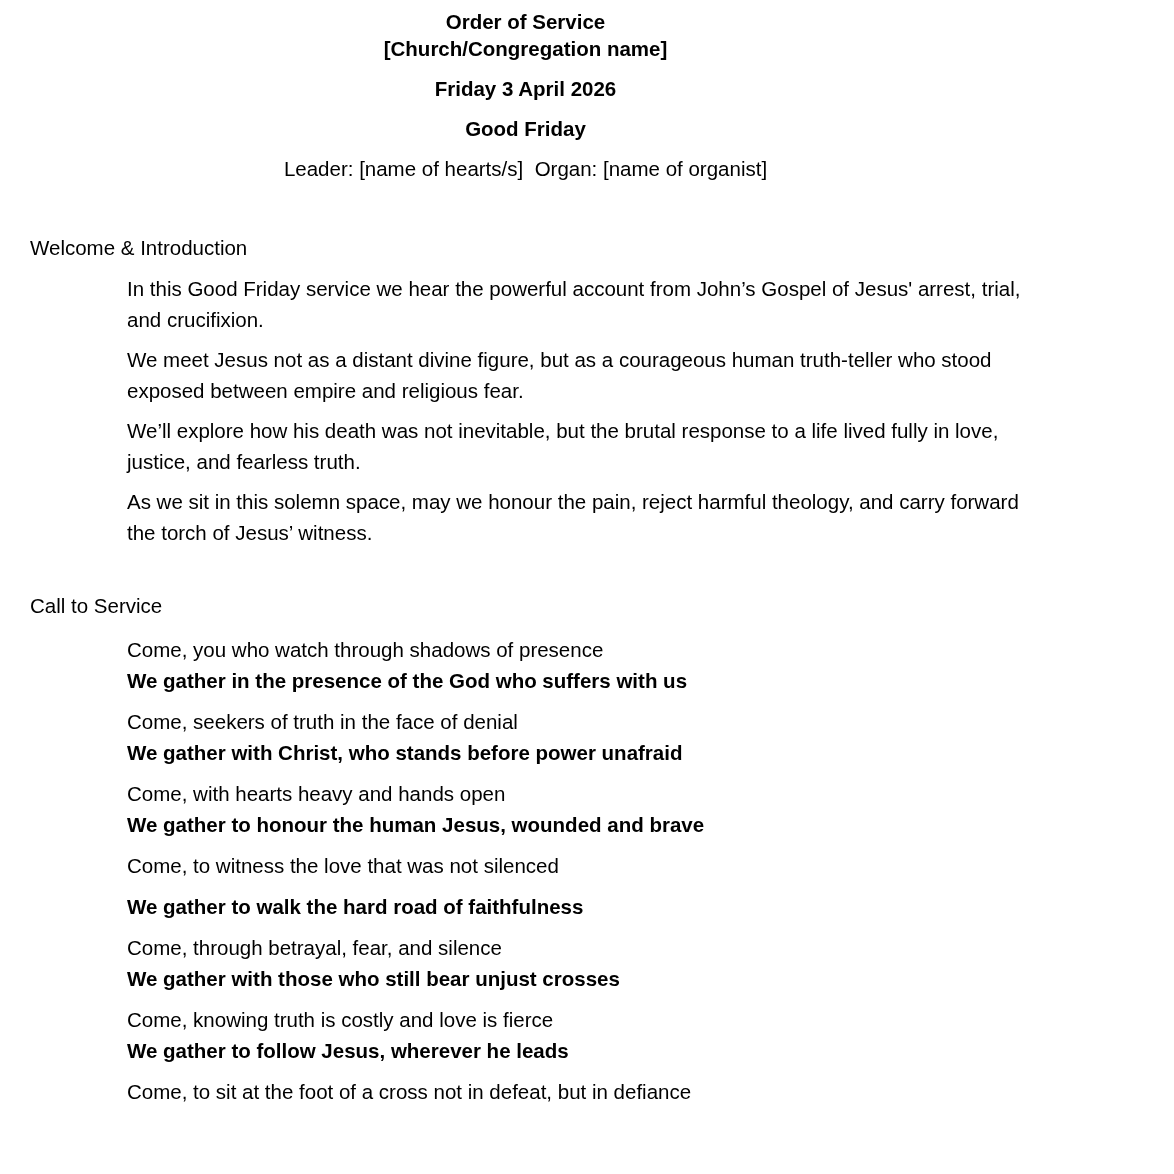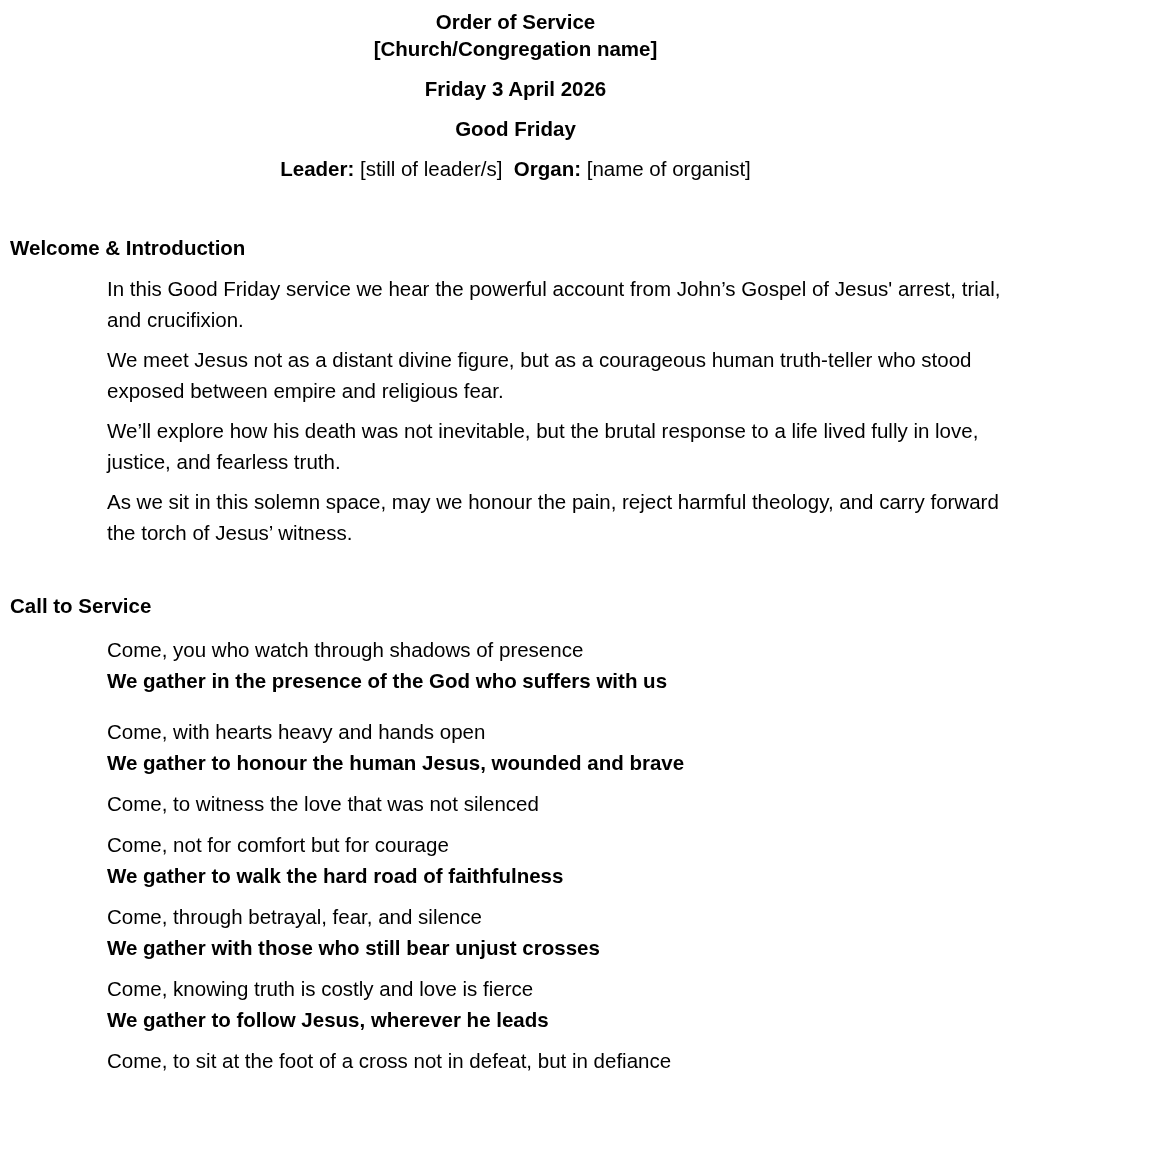--- a/index.html
+++ b/index.html
@@ -14,47 +14,47 @@
     font-family: "Liberation Sans", sans-serif;
     color: #000000;
     -webkit-font-smoothing: antialiased;
   }
 
   .page {
     position: relative;
     width: 1058px;
     height: 1174px;
     box-sizing: border-box;
-    padding: 8px 37px 0 10px;
+    padding: 8px 37px 0 30px;
     background: #ffffff;
   }
 
   
   .doc-header {
     text-align: center;
   }
   .hdr-line {
     font-size: 20.5px;
     font-weight: bold;
     line-height: 27px;
     white-space: nowrap;
   }
   .hdr-gap-sm { height: 13px; }
   .hdr-credits {
     font-size: 20.5px;
     line-height: 27px;
     font-weight: normal;
     white-space: nowrap;
   }
-  .hdr-credits b { font-weight: bold; }
+  .hdr-credits b { font-weight: normal; }
 
   
   .section-heading {
     font-size: 20.5px;
-    font-weight: bold;
+    font-weight: normal;
     line-height: 28px;
     margin: 0;
   }
 
   
   .indent-block {
     margin-left: 97px;
   }
   .para {
     font-size: 20.5px;
@@ -90,21 +90,21 @@
 
   <div class="doc-header">
     <div class="hdr-line">Order of Service</div>
     <div class="hdr-line">[Church/Congregation name]</div>
     <div class="hdr-gap-sm"></div>
     <div class="hdr-line">Friday 3 April 2026</div>
     <div class="hdr-gap-sm"></div>
     <div class="hdr-line">Good Friday</div>
     <div class="hdr-gap-sm"></div>
     <div class="hdr-credits">
-      <b>Leader:</b><span>&nbsp;</span><span>[still of leader/s]</span><span>&nbsp;&nbsp;</span><b>Organ:</b><span>&nbsp;</span><span>[name of organist]</span>
+      <b>Leader:</b><span>&nbsp;</span><span>[name of hearts/s]</span><span>&nbsp;&nbsp;</span><b>Organ:</b><span>&nbsp;</span><span>[name of organist]</span>
     </div>
   </div>
 
   <div class="sp-52"></div>
 
   <div>
     <div class="section-heading">Welcome &amp; Introduction</div>
 
     <div class="sp-12"></div>
 
@@ -127,35 +127,38 @@
     <div class="sp-14"></div>
 
     <div class="indent-block">
 
       <div class="couplet">
         <p class="call-line">Come, you who watch through shadows of presence</p>
         <p class="response-line">We gather in the presence of the God who suffers with us</p>
       </div>
       <div class="sp-10"></div>
 
+      <div class="couplet">
+        <p class="call-line">Come, seekers of truth in the face of denial</p>
+        <p class="response-line">We gather with Christ, who stands before power unafraid</p>
+      </div>
       <div class="sp-10"></div>
 
       <div class="couplet">
         <p class="call-line">Come, with hearts heavy and hands open</p>
         <p class="response-line">We gather to honour the human Jesus, wounded and brave</p>
       </div>
       <div class="sp-10"></div>
 
       <div class="couplet">
         <p class="call-line">Come, to witness the love that was not silenced</p>
       </div>
       <div class="sp-10"></div>
 
       <div class="couplet">
-        <p class="call-line">Come, not for comfort but for courage</p>
         <p class="response-line">We gather to walk the hard road of faithfulness</p>
       </div>
       <div class="sp-10"></div>
 
       <div class="couplet">
         <p class="call-line">Come, through betrayal, fear, and silence</p>
         <p class="response-line">We gather with those who still bear unjust crosses</p>
       </div>
       <div class="sp-10"></div>
 

